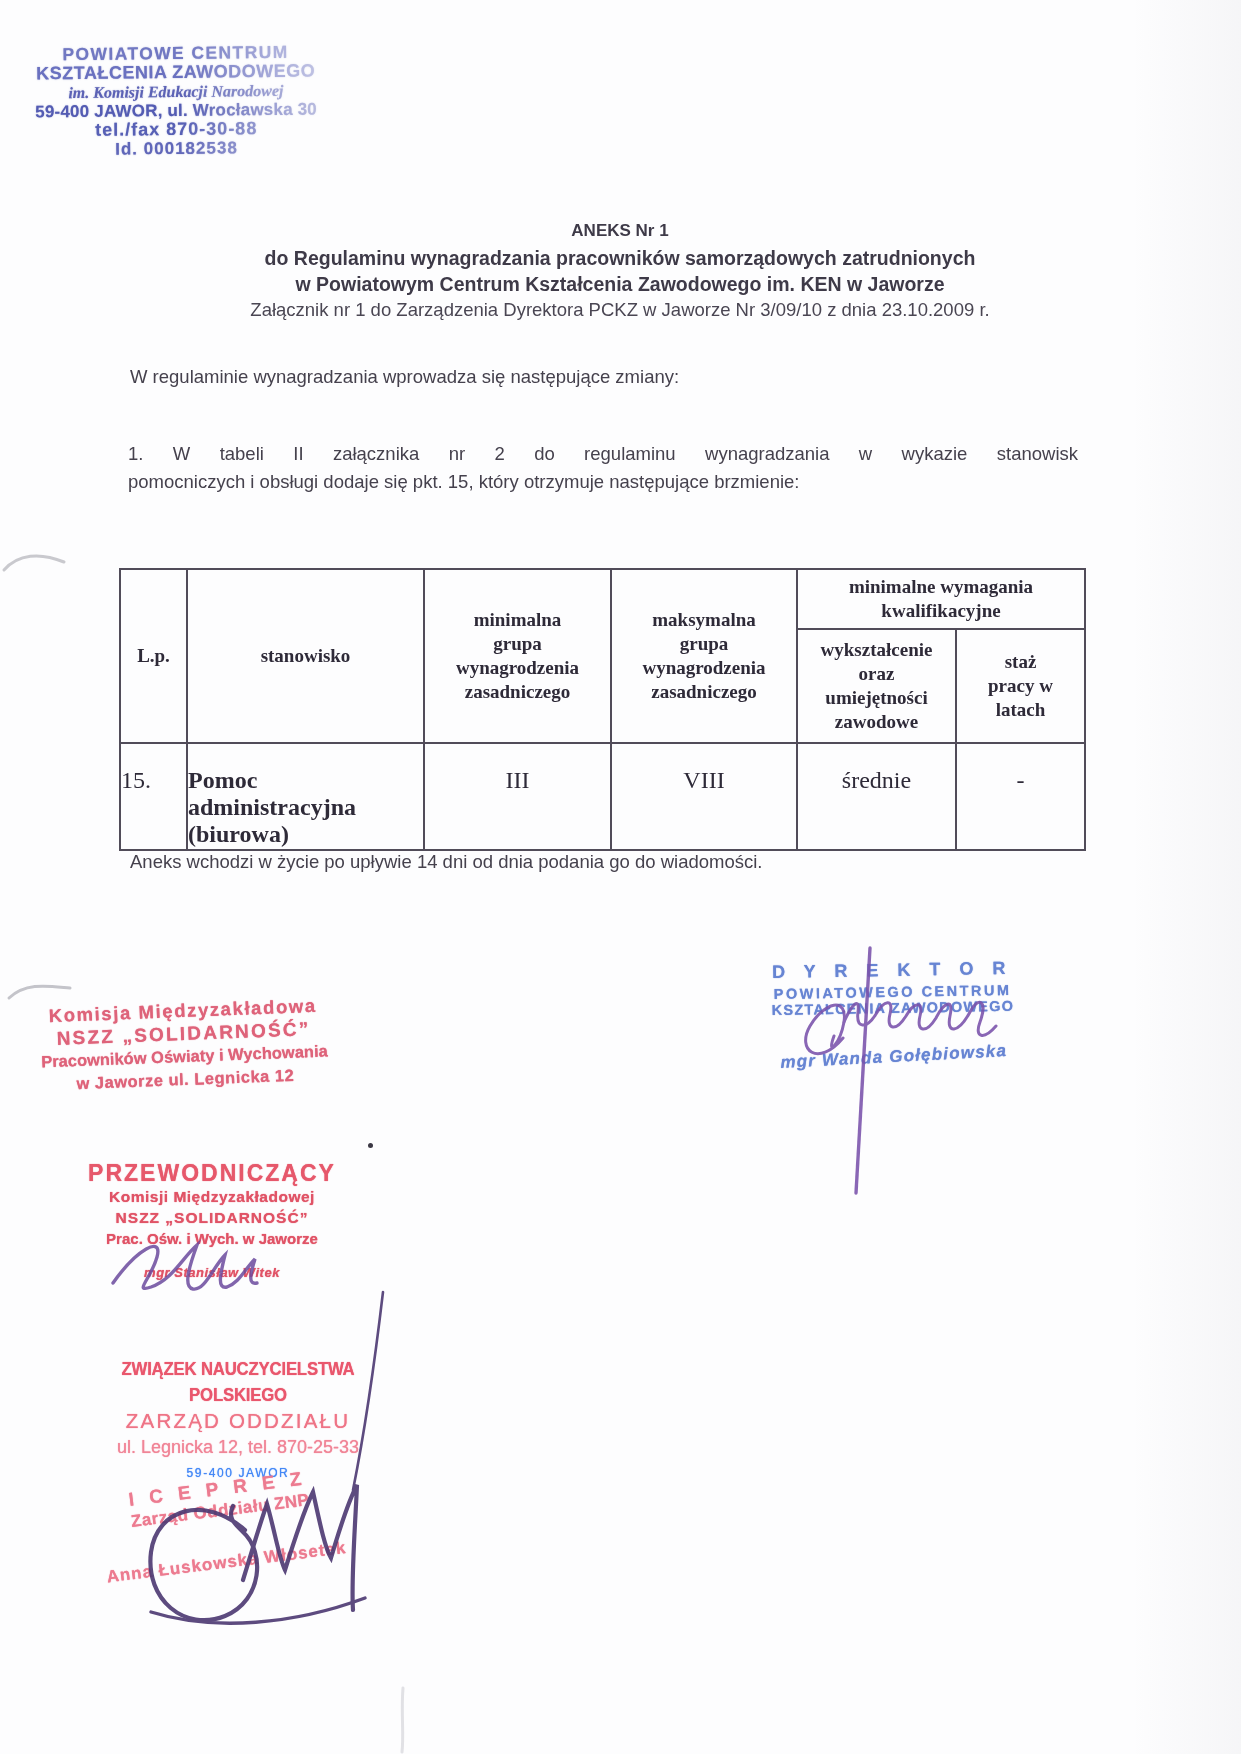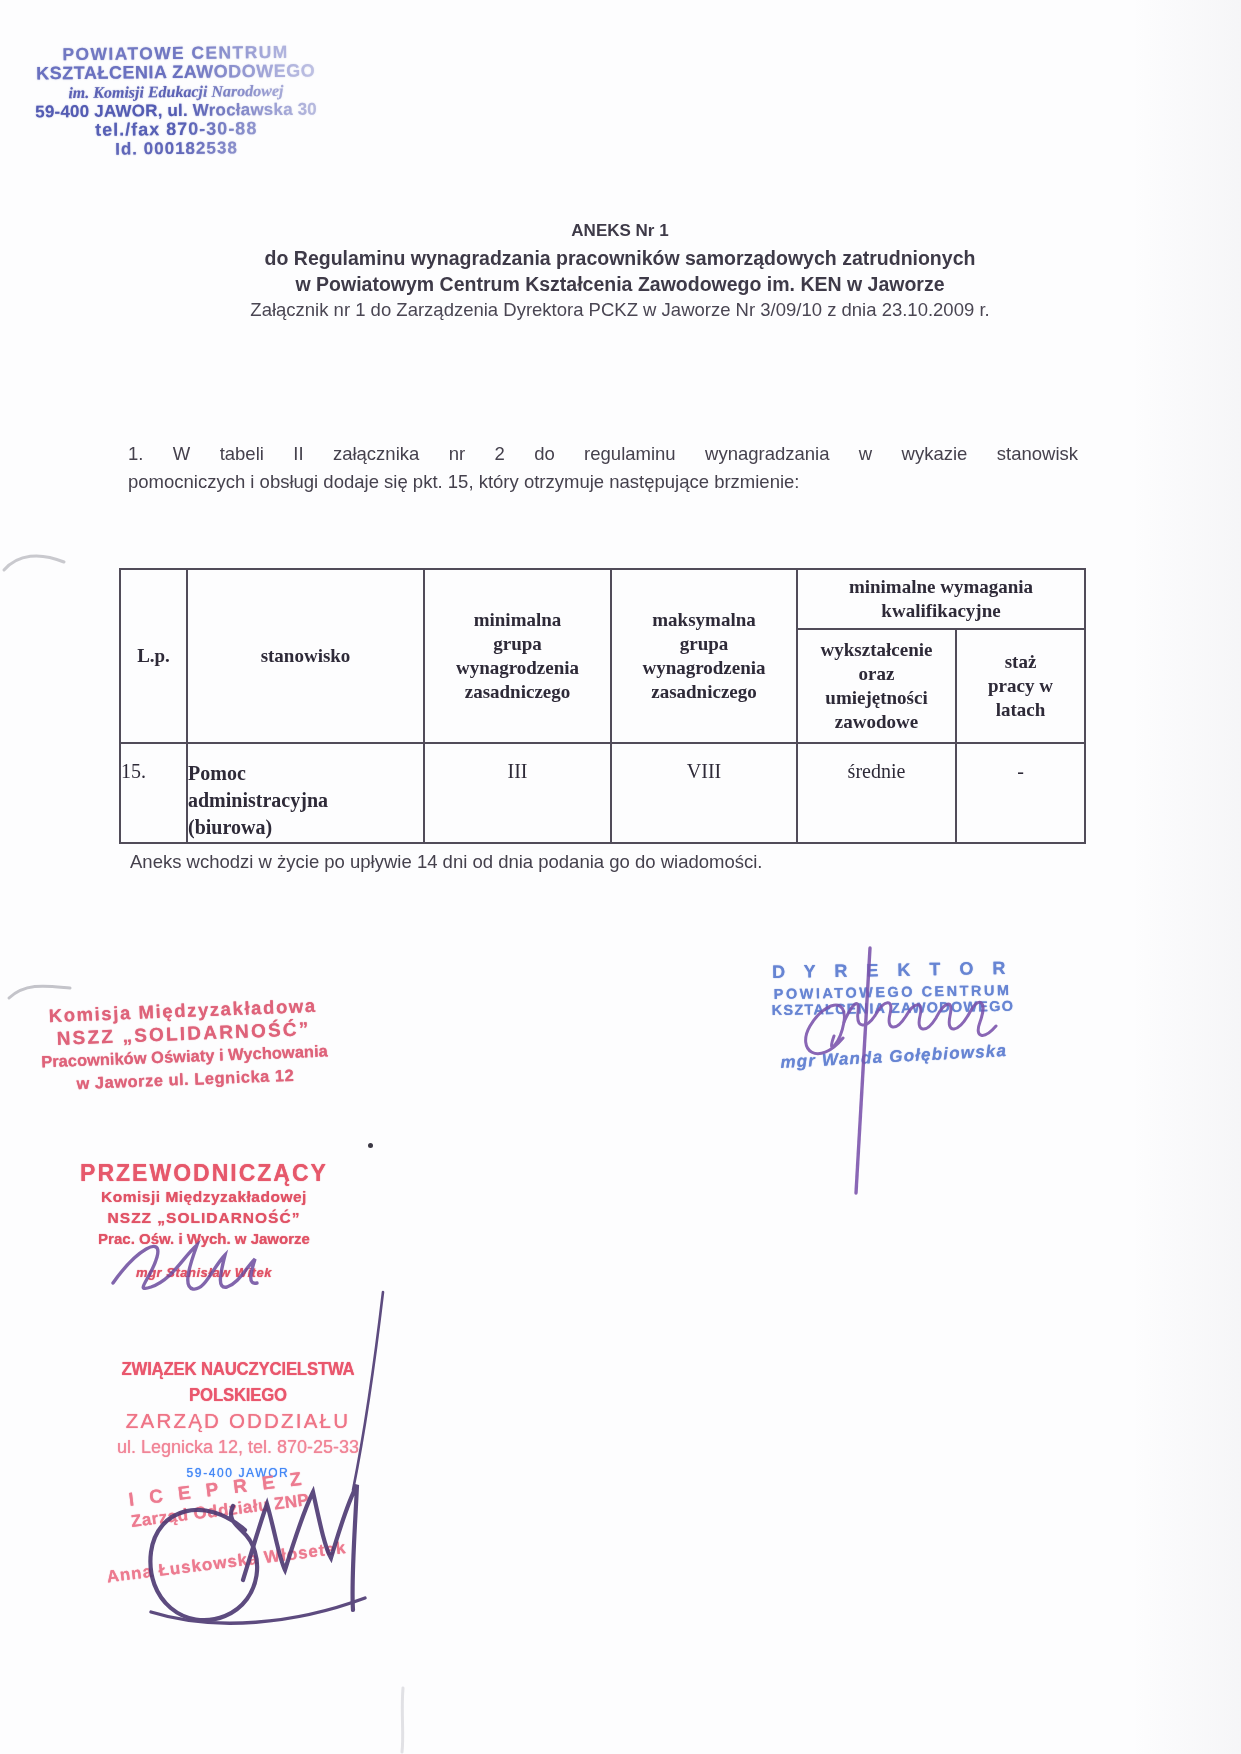--- a/index.html
+++ b/index.html
@@ -44,41 +44,41 @@
 
   
   .doc-table{
     position:absolute; left:119px; top:568px; border-collapse:collapse; table-layout:fixed;
     font-family:"Liberation Serif",serif; color:#2e2a38;
   }
   .doc-table td{ border:2px solid #514c59; padding:0; }
   .th{ font-weight:bold; font-size:19px; text-align:center; vertical-align:middle; line-height:24px;}
   .th-span{ height:58px; }
   .th-sub{ height:112px; }
-  .data-row td{ height:82px; vertical-align:top; padding-top:16px; font-size:20px;}
+  .data-row td{ height:82px; vertical-align:top; padding-top:23px; font-size:24px;}
   .td-lp{ padding-left:10px; text-align:left; }
   .td-stan{ padding-left:9px; text-align:left; font-weight:bold; line-height:27px;}
   .td-val{ text-align:center; }
 
   
   .stamp{ position:absolute; text-align:center; text-shadow:0 0 1px currentColor; }
 
   .stamp-director{ left:742px; top:960px; width:302px; color:#5b7bd0; transform:rotate(-1deg); opacity:.92;}
   .sd1{ font-size:18px; font-weight:bold; letter-spacing:7px; }
   .sd2{ font-size:14.5px; font-weight:bold; letter-spacing:2.5px; margin-top:3px;}
   .sd3{ font-size:14.5px; font-weight:bold; letter-spacing:1.2px;}
   .sd-name{ margin-top:31px; font-size:17px; font-weight:bold; font-style:italic; letter-spacing:1.2px; transform:rotate(-2deg);}
 
   .stamp-komisja{ left:28px; top:1000px; width:312px; color:#dd5b73; transform:rotate(-2.2deg); line-height:22.5px; opacity:.95;}
   .sk1{ font-size:18.5px; font-weight:bold; letter-spacing:1.6px;}
   .sk2{ font-size:19px;  font-weight:bold; letter-spacing:2.2px;}
   .sk3{ font-size:16.5px; font-weight:bold;}
   .sk4{ font-size:16.5px; font-weight:bold; letter-spacing:.5px;}
 
-  .stamp-chairman{ left:58px; top:1163px; width:292px; color:#df4a5e; line-height:21px; opacity:.95;}
+  .stamp-chairman{ left:66px; top:1163px; width:292px; color:#df4a5e; line-height:21px; opacity:.95;}
   .sc1{ font-size:23px; font-weight:bold; letter-spacing:2px; color:#e55064;}
   .sc2{ font-size:15.5px; font-weight:bold; letter-spacing:.5px; margin-top:2px;}
   .sc3{ font-size:15.5px; font-weight:bold; letter-spacing:1px;}
   .sc4{ font-size:15px;  font-weight:bold;}
   .sc-name{ margin-top:13px; font-size:13px; font-weight:bold; font-style:italic; letter-spacing:.5px;}
 
   .stamp-znp{ left:86px; top:1356px; width:304px; line-height:26px; opacity:.95;}
   .sz1{ font-size:18px;  font-weight:bold; color:#e84f66; transform:scaleX(.93); letter-spacing:-.2px;}
   .sz2{ font-size:20.5px; letter-spacing:2.2px; color:#ee6d80;}
   .sz3{ font-size:18px;  color:#f07f92;}
@@ -106,20 +106,21 @@
     <div class="lh6">Id. 000182538</div>
   </div>
 
   <div class="title-block">
     <div class="doc-title">ANEKS Nr 1</div>
     <div class="doc-sub">do Regulaminu wynagradzania pracowników samorządowych zatrudnionych</div>
     <div class="doc-sub">w Powiatowym Centrum Kształcenia Zawodowego im. KEN w Jaworze</div>
     <div class="doc-sub3">Załącznik nr 1 do Zarządzenia Dyrektora PCKZ w Jaworze Nr 3/09/10 z dnia 23.10.2009 r.</div>
   </div>
 
+  <div class="para-intro">W regulaminie wynagradzania wprowadza się następujące zmiany:</div>
 
   <div class="para-p1">
     <div class="p1-line1">1. W tabeli II załącznika nr 2 do regulaminu wynagradzania w wykazie stanowisk</div>
     <div class="p1-line2">pomocniczych i obsługi dodaje się pkt. 15, który otrzymuje następujące brzmienie:</div>
   </div>
 
   <table class="doc-table">
     <colgroup>
       <col style="width:67px">
         <col style="width:237px">

